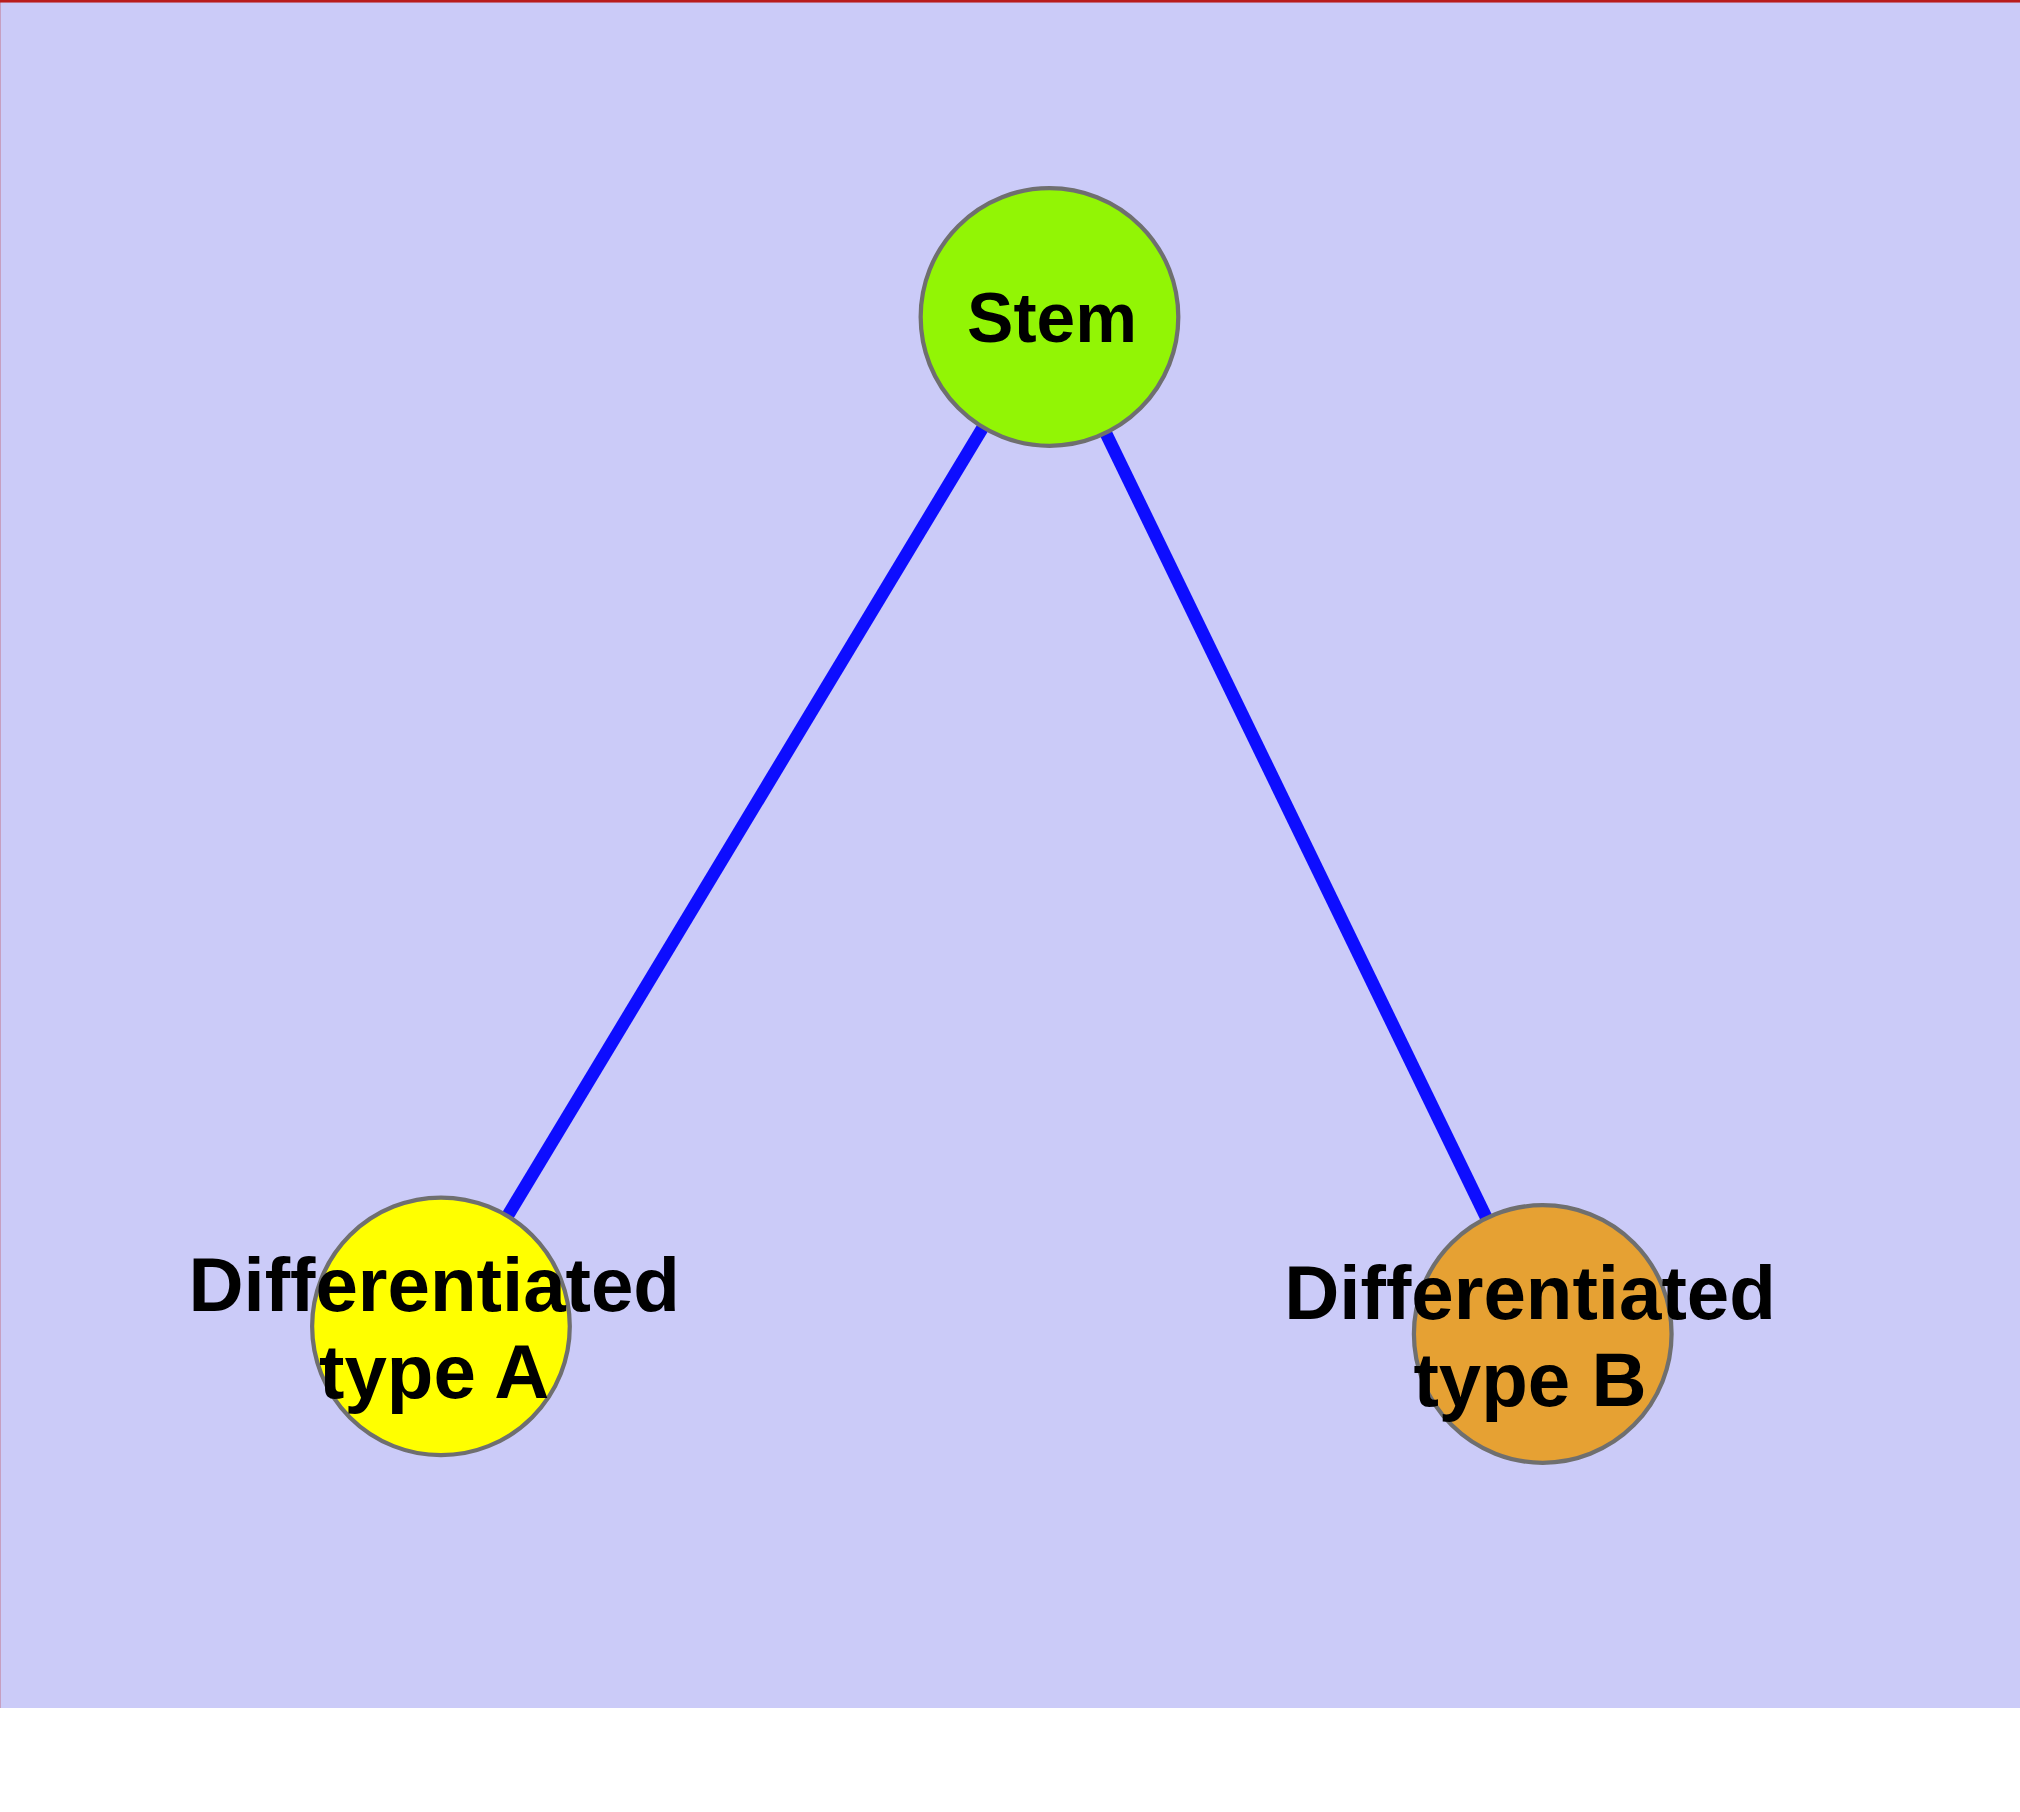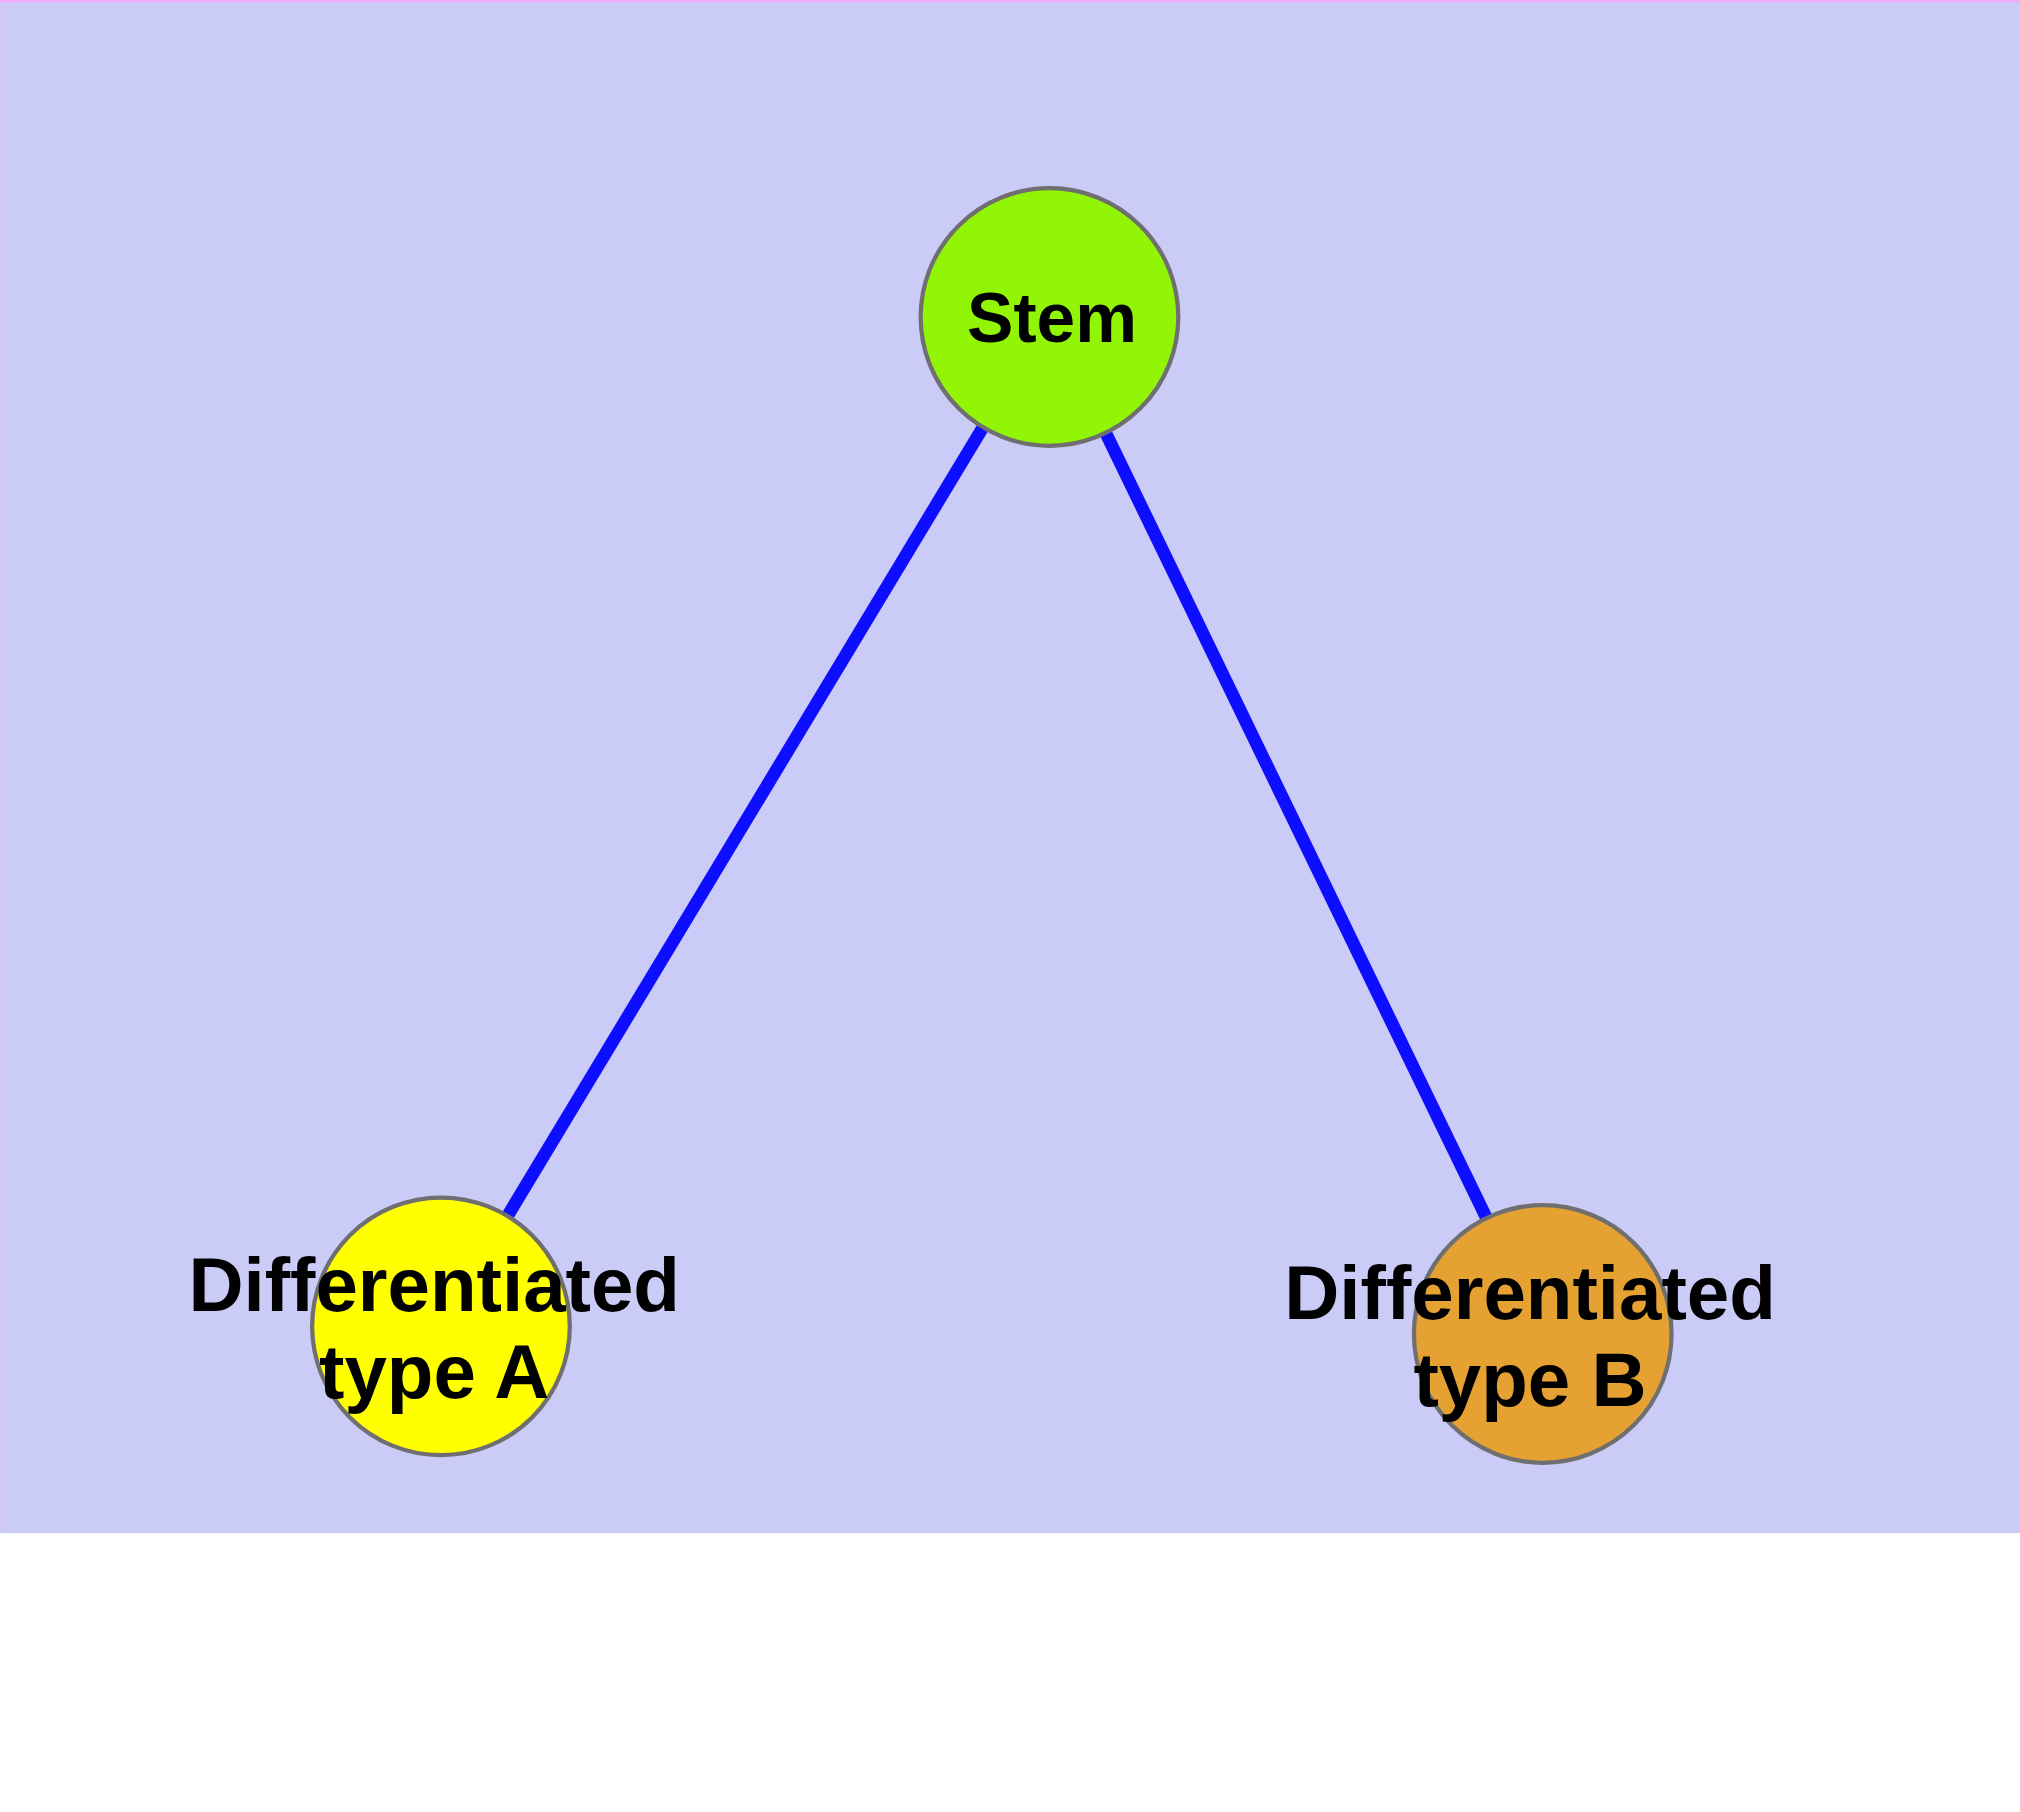--- a/index.html
+++ b/index.html
@@ -3,22 +3,22 @@
 <meta charset="utf-8">
 <style>
   html, body {
     margin: 0;
     padding: 0;
     background: #ffffff;
   }
   .stage {
     position: relative;
     width: 2021px;
-    height: 1533px;
-    background: #f0abfc;
+    height: 1708px;
+    background: #b91c1c;
     overflow: hidden;
   }
   svg.graph {
     display: block;
     width: 2021px;
     height: 1812px;
   }
   .node-label {
     font-family: "Liberation Sans", "DejaVu Sans", sans-serif;
     font-weight: bold;

